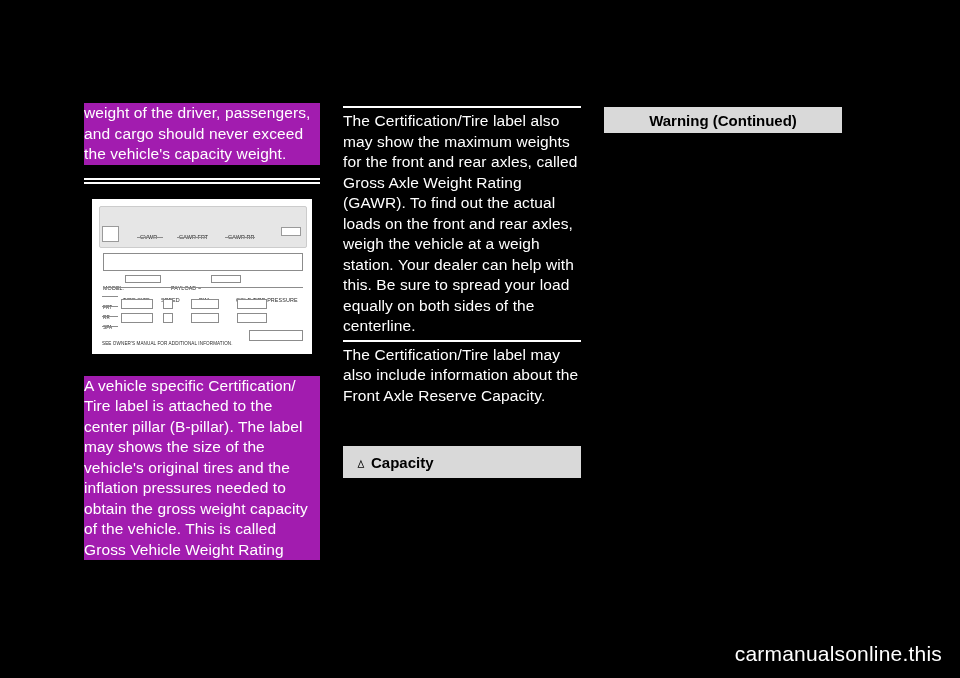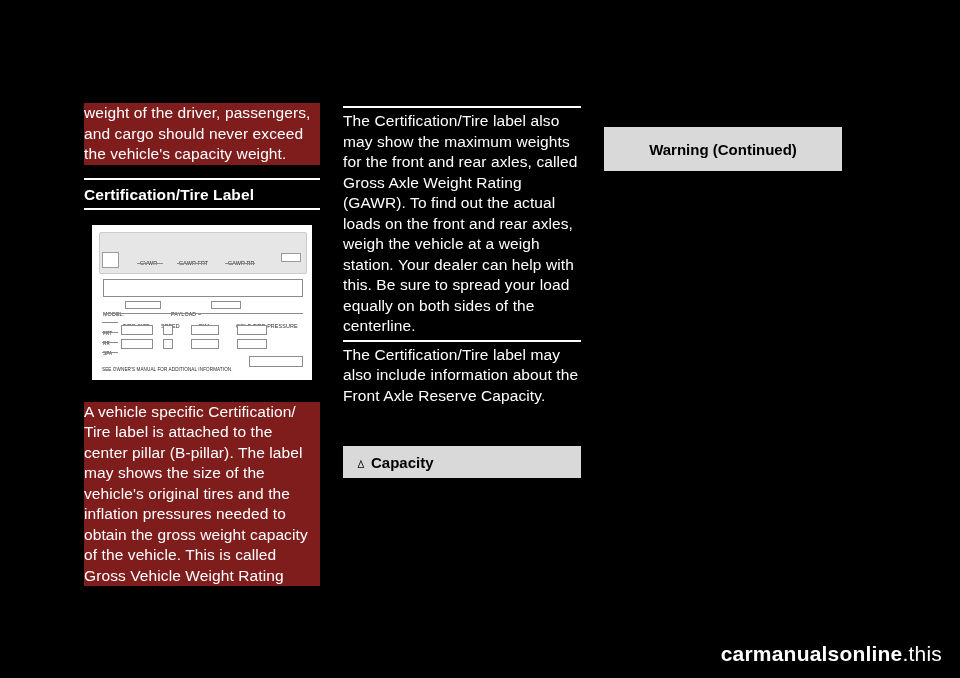--- a/index.html
+++ b/index.html
@@ -25,21 +25,21 @@
     position: absolute;
     color: #ffffff;
     font-size: 15.5px;
     line-height: 20.5px;
     letter-spacing: 0.1px;
   }
   .col p {
     margin: 0;
   }
   .block {
-    background: #7f1d1d;
+    background: #a21caf;
   }
   
   #col1 { left: 84px; top: 103px; width: 236px; }
   #col2 { left: 343px; top: 103px; width: 238px; }
 
   .para { margin-bottom: 0; }
 
   
   .heading-wrap {
     margin-top: 13px;
@@ -140,57 +140,56 @@
   #warn-left {
     left: 343px;
     top: 446px;
     width: 238px;
     height: 32px;
     padding-left: 14px;
     box-sizing: border-box;
   }
   #warn-right {
     left: 604px;
-    top: 127px;
+    top: 107px;
     width: 238px;
-    height: 44px;
+    height: 26px;
     justify-content: center;
     box-sizing: border-box;
   }
   .warn-icon {
     font-size: 16px;
     font-weight: normal;
     margin-right: 6px;
     display: inline-block;
     transform: scaleX(0.85);
   }
   
   .footer {
     position: absolute;
     right: 18px;
     bottom: 12px;
     color: #ffffff;
     font-size: 21px;
     letter-spacing: 0.2px;
   }
-  .footer .bold { font-weight: bold; margin-top: 26px; }
+  .footer .bold { font-weight: normal; margin-top: 26px; }
 </style>
 </head>
 <body>
 
 <div class="page">
 
   <div class="col" id="col1">
     <div class="block">
       <p class="para">weight of the driver, passengers, and cargo should never exceed the vehicle's capacity weight.</p>
     </div>
 
     <div class="heading-wrap">
       <div class="rule hr-top"></div>
-      <div class="heading">Certification/Tire Label</div>
       <div class="rule hr-bot"></div>
     </div>
 
     <div class="figure">
       <div class="label-card">
         <div class="lc-inner">
 
           <div class="gray-band"></div>
           <div class="sq" style="left:3px; top:20px; width:17px; height:16px;"></div>
           <div class="sq" style="left:182px; top:21px; width:20px; height:9px;"></div>

